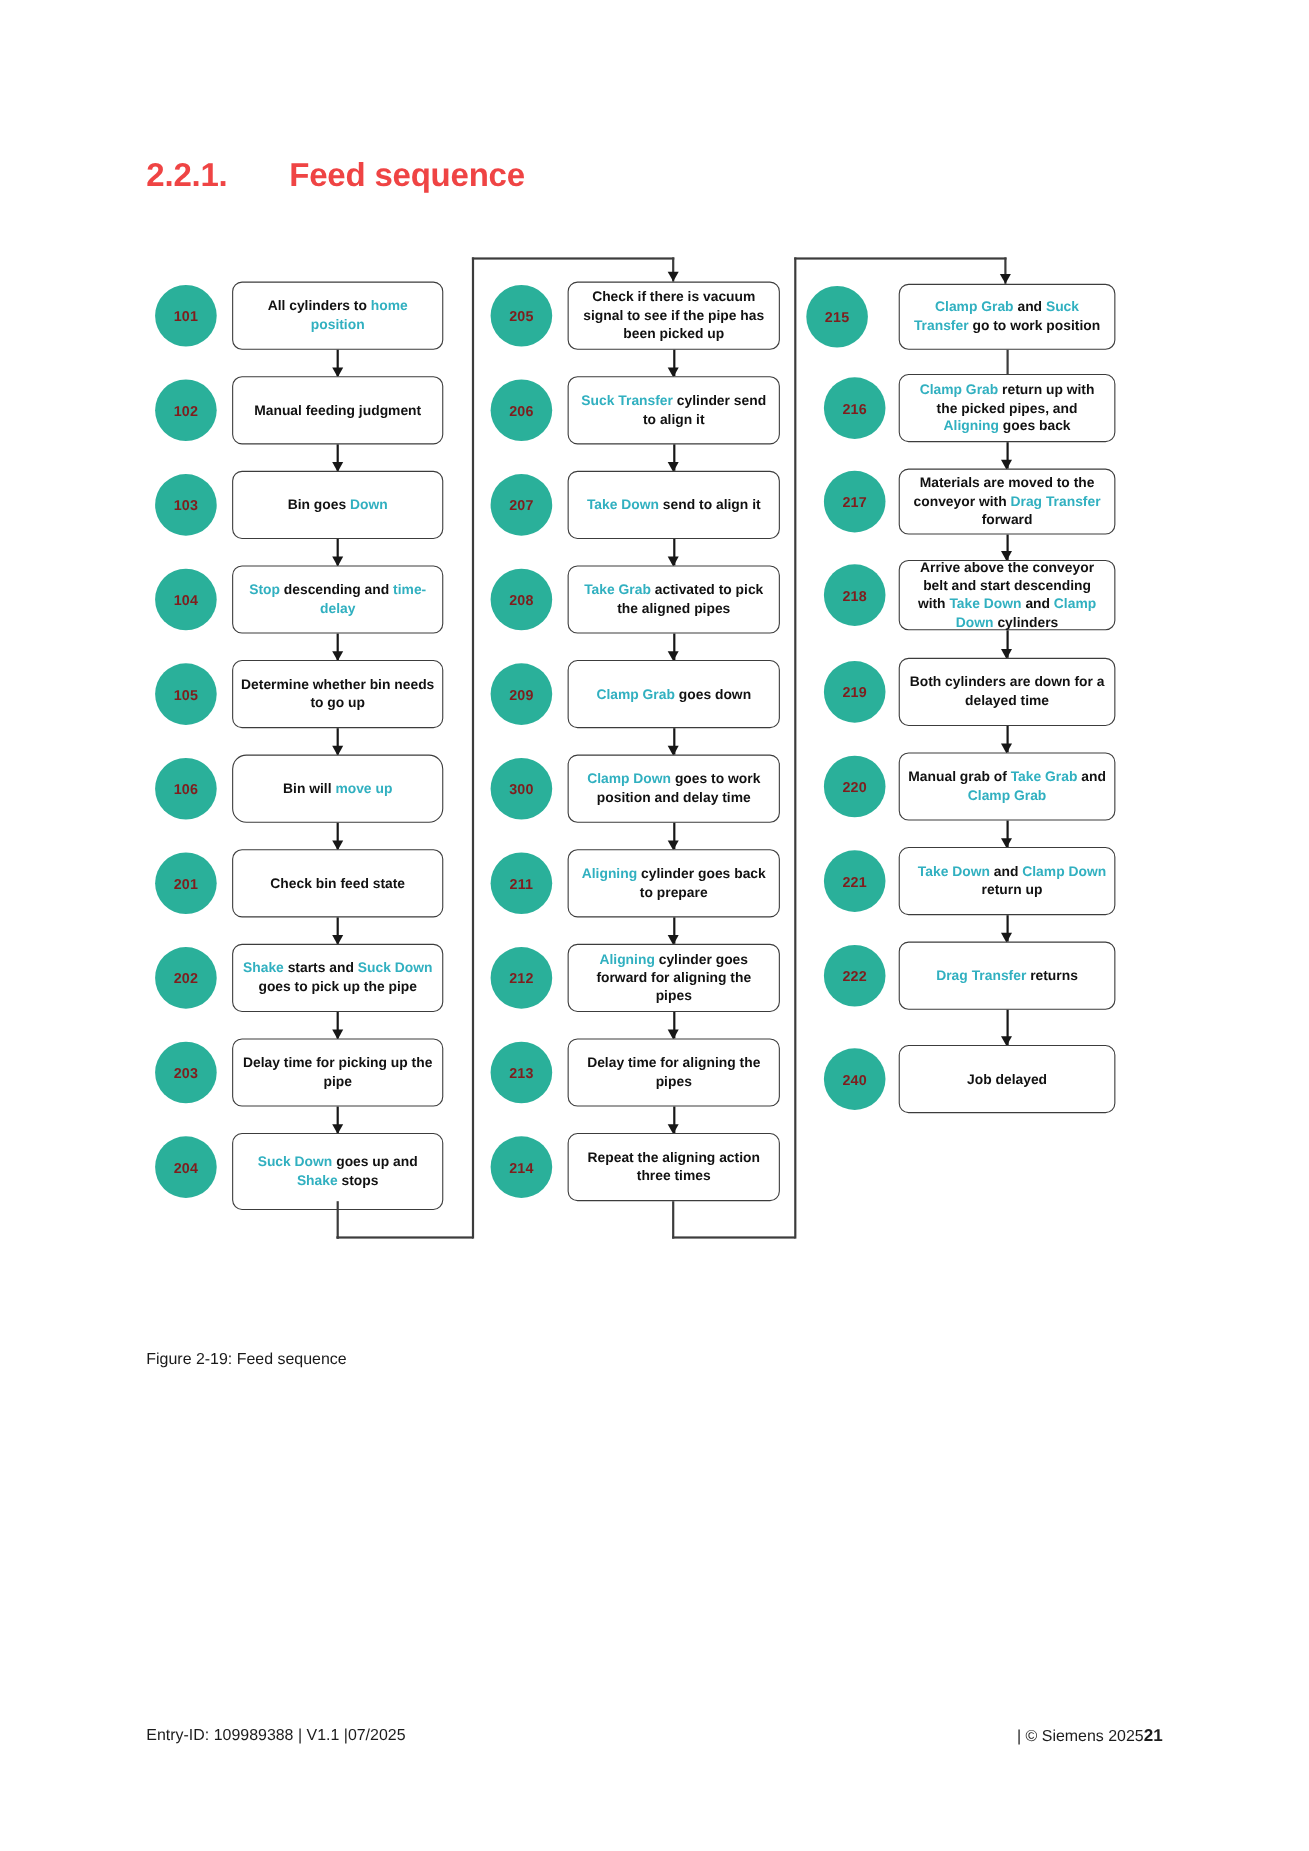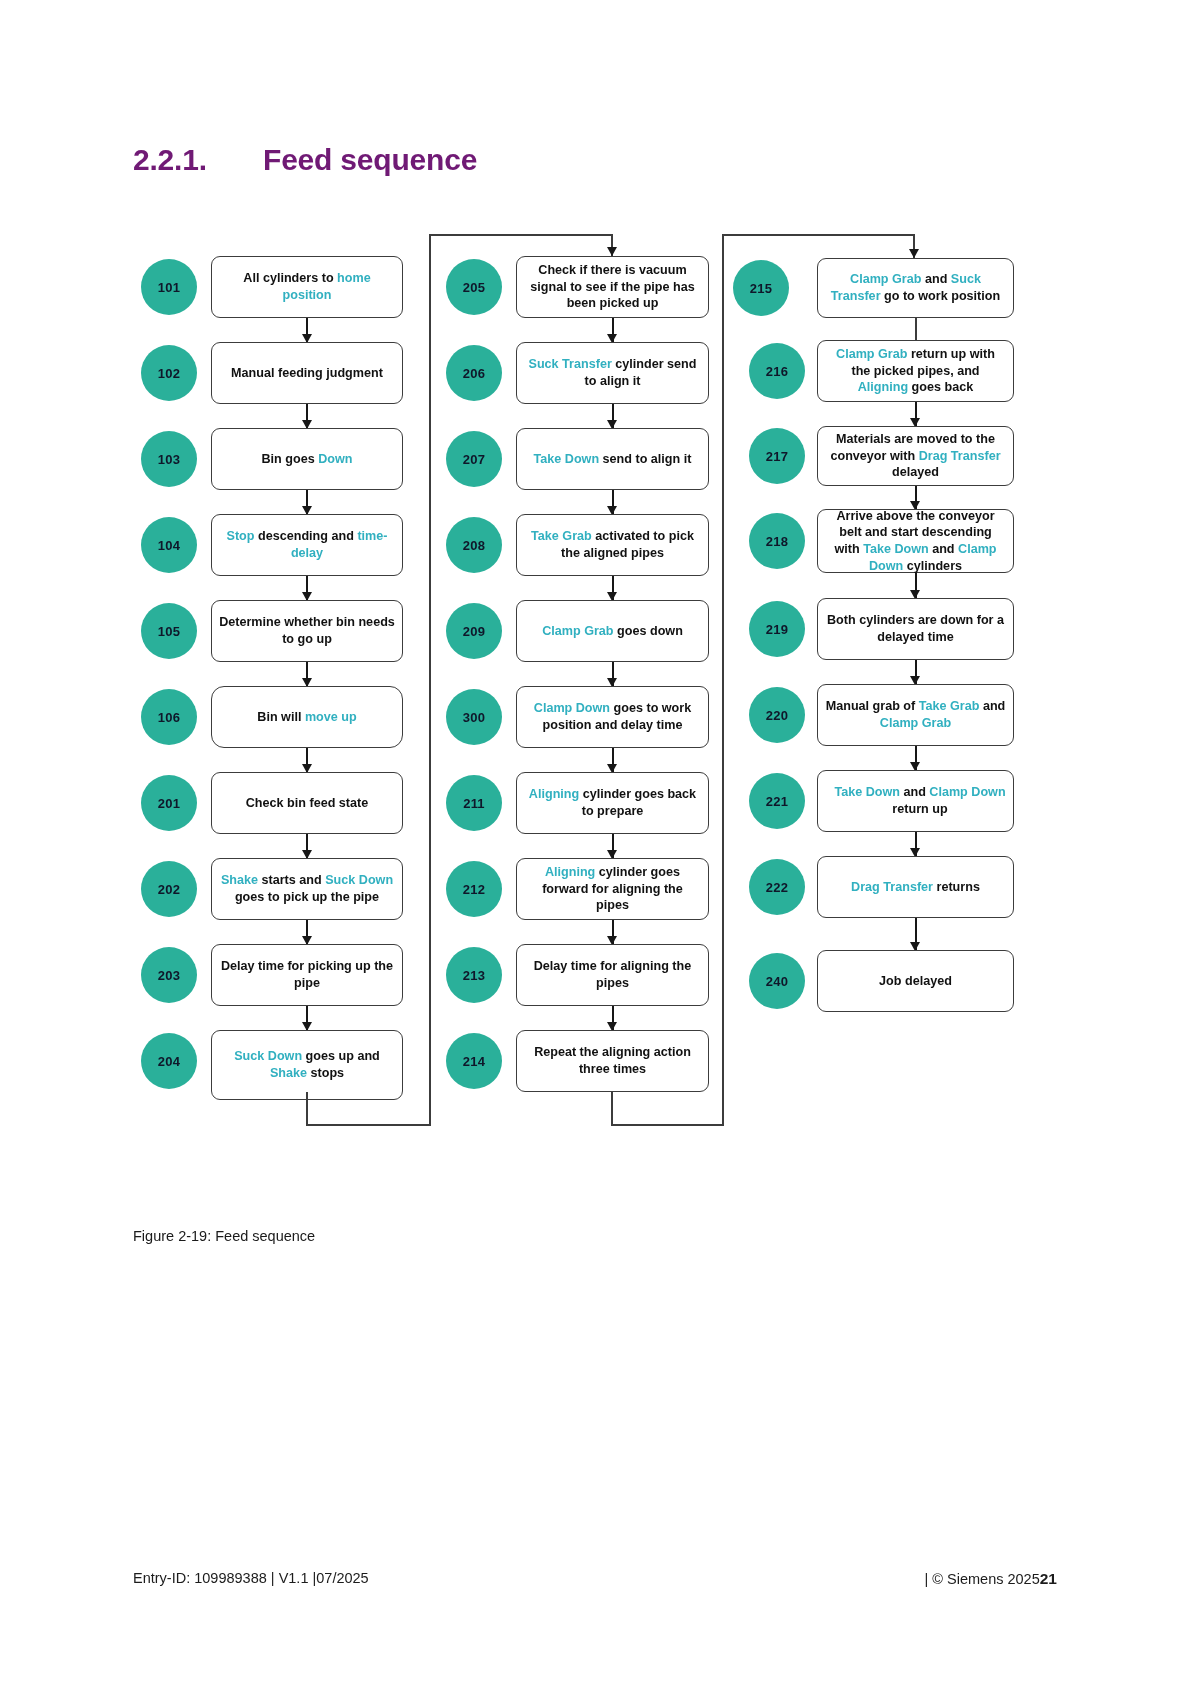--- a/index.html
+++ b/index.html
@@ -12,36 +12,36 @@
   }
   .page { position: relative; width: 1190px; height: 1683px; }
 
   
   .heading {
     position: absolute;
     left: 133px; top: 143px;
     font-size: 30px;
     font-weight: bold;
     letter-spacing: -0.2px;
-    color: #701a75;
+    color: #ef4444;
     white-space: pre;
   }
   .heading .num { display: inline-block; width: 130px; }
 
   
   .figure {
     position: absolute;
     left: 0; top: 0;
     width: 1190px; height: 1683px;
   }
   .bubble {
     width: 56px; height: 56px;
     border-radius: 50%;
     background: #2ab09a;
-    color: #0f172a;
+    color: #7f1d1d;
     display: flex;
     align-items: center;
     justify-content: center;
     font-size: 13px;
     font-weight: bold;
     flex: 0 0 auto;
     letter-spacing: 0.2px;
   }
   .box {
     border: 1.6px solid #3c3c3c;
@@ -214,21 +214,21 @@
         <span><span class="hl">Clamp Grab</span><span> and </span><span class="hl">Suck Transfer</span><span> go to work position</span></span>
       </div>
       <div class="line" style="left: 914.5px; top: 318px; height: 22px; width: 2px;"></div>
       <div class="bubble" style="position: absolute; left: 749px; top: 343px;">216</div>
       <div class="box" style="position: absolute; left: 817px; top: 340px; width: 197px; height: 62px;">
         <span><span class="hl">Clamp Grab</span><span> return up with the picked pipes, and </span><span class="hl">Aligning</span><span> goes back</span></span>
       </div>
       <div class="arrow" style="left: 914.5px; top: 402px; height: 24px; width: 2px;"></div>
       <div class="bubble" style="position: absolute; left: 749px; top: 428px;">217</div>
       <div class="box" style="position: absolute; left: 817px; top: 426px; width: 197px; height: 60px;">
-        <span><span>Materials are moved to the conveyor with </span><span class="hl">Drag Transfer</span><span> delayed</span></span>
+        <span><span>Materials are moved to the conveyor with </span><span class="hl">Drag Transfer</span><span> forward</span></span>
       </div>
       <div class="arrow" style="left: 914.5px; top: 486px; height: 23px; width: 2px;"></div>
       <div class="bubble" style="position: absolute; left: 749px; top: 513px;">218</div>
       <div class="box" style="position: absolute; left: 817px; top: 509px; width: 197px; height: 64px;">
         <span><span>Arrive above the conveyor belt and start descending with </span><span class="hl">Take Down</span><span> and </span><span class="hl">Clamp Down</span><span> cylinders</span></span>
       </div>
       <div class="arrow" style="left: 914.5px; top: 573px; height: 25px; width: 2px;"></div>
       <div class="bubble" style="position: absolute; left: 749px; top: 601px;">219</div>
       <div class="box" style="position: absolute; left: 817px; top: 598px; width: 197px; height: 62px;">
         <span><span>Both cylinders are down for a delayed time</span></span>

